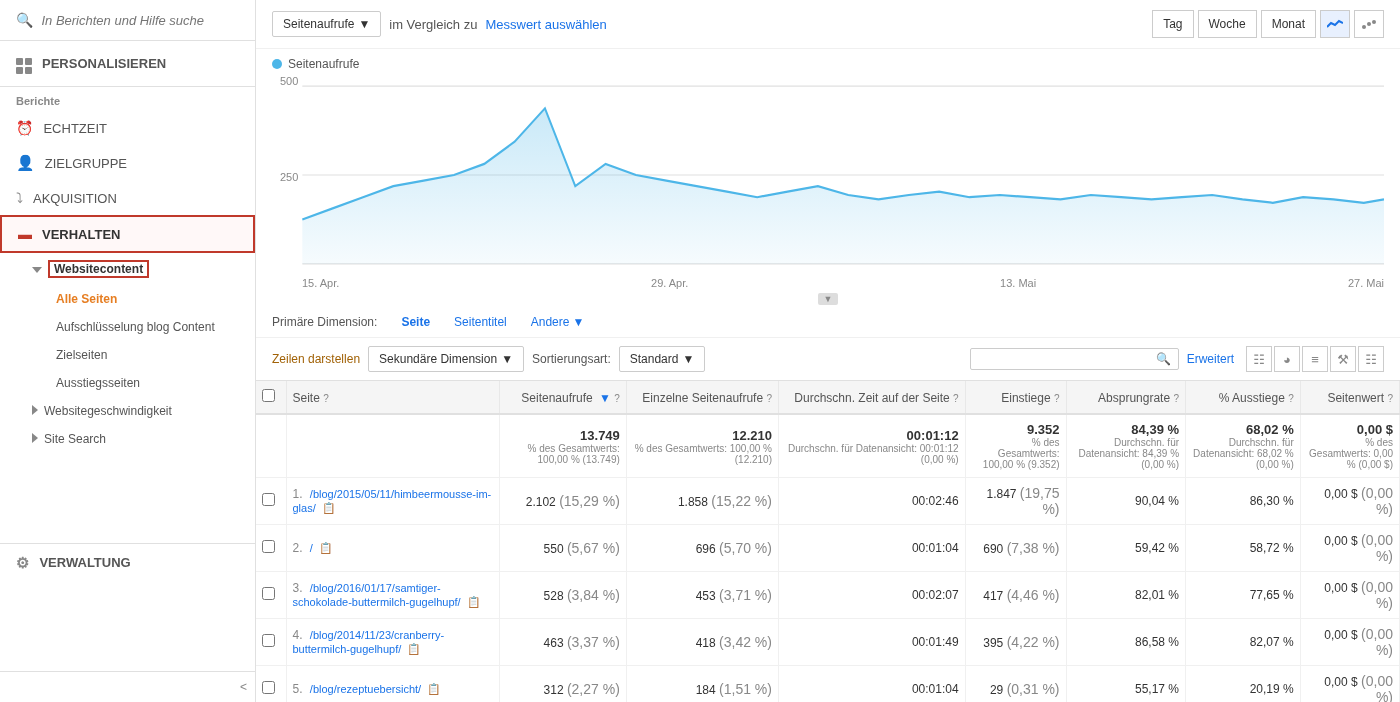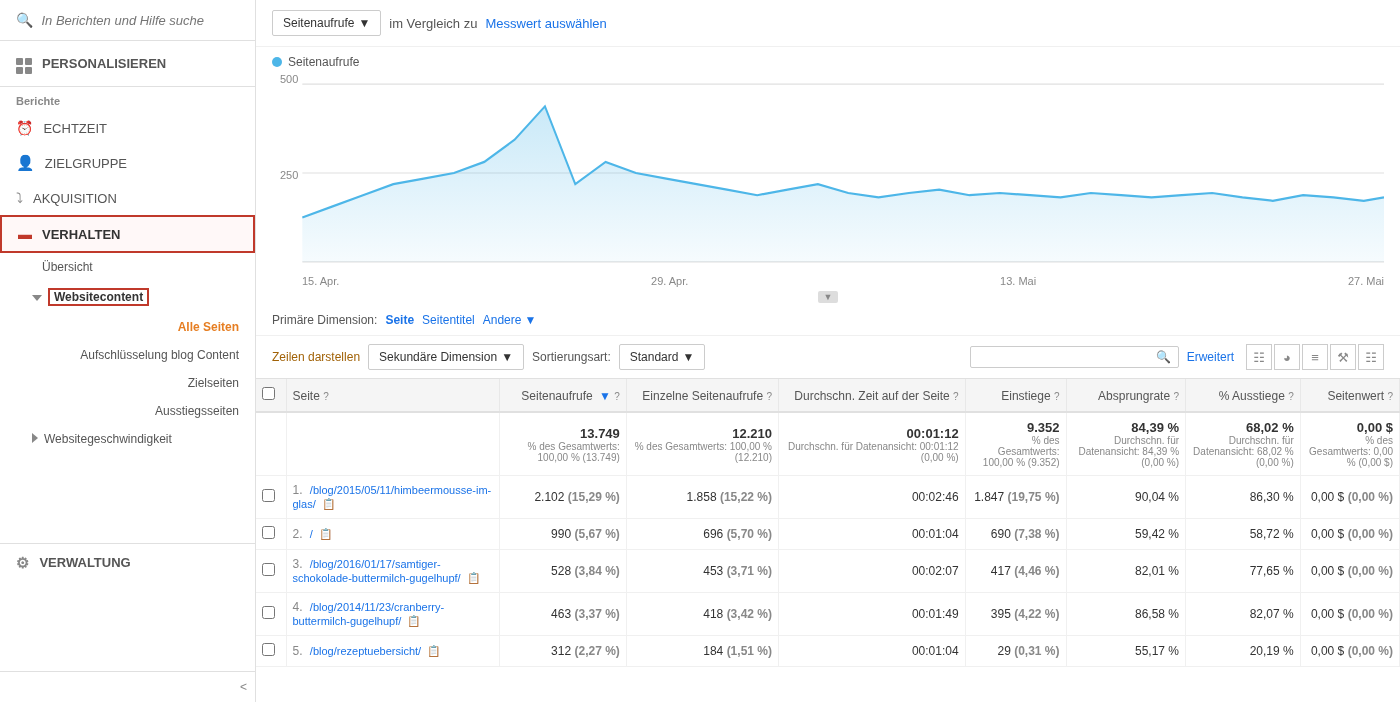--- a/index.html
+++ b/index.html
@@ -66,22 +66,21 @@
       padding: 7px 16px 7px 42px;
       font-size: 12px;
       color: #555;
       cursor: pointer;
     }
     .sidebar-sub-item.active-sub {
       color: #e67e22;
       font-weight: bold;
     }
     .sidebar-sub-item.sub-indented {
-      padding-left: 74px;
-      text-align: right;
+      padding-left: 56px;
     }
     .sidebar-expand {
       display: flex;
       align-items: center;
       padding: 7px 16px 7px 32px;
       font-size: 12px;
       color: #555;
       cursor: pointer;
       gap: 6px;
     }
@@ -241,21 +240,21 @@
       text-align: center;
       font-size: 9px;
       color: #888;
       line-height: 12px;
     }
 
     
     .dimension-row {
       display: flex;
       align-items: center;
-      gap: 8px;
+      gap: 24px;
       padding: 8px 16px;
       font-size: 12px;
       color: #555;
       border-bottom: 1px solid #f0f0f0;
     }
     .dim-link {
       color: #1a73e8;
       cursor: pointer;
       font-weight: bold;
     }
@@ -332,21 +331,21 @@
     .data-table th .help-icon { color: #888; font-size: 10px; cursor: pointer; }
     .data-table td {
       padding: 7px 6px;
       border-bottom: 1px solid #f0f0f0;
       border-right: 1px solid #f0f0f0;
       color: #333;
       vertical-align: middle;
     }
     .data-table .num-col { text-align: right; }
     .data-table .page-link { color: #1a73e8; cursor: pointer; font-size: 11px; }
-    .data-table .sub-val { color: #888; font-size: 12px; font-weight: bold; }
+    .data-table .sub-val { color: #888; font-size: 14px; }
     .summary-row td { font-size: 13px; font-weight: normal; color: #333; }
     .summary-sub { font-size: 10px; color: #888; display: block; }
     .copy-icon { font-size: 11px; color: #888; cursor: pointer; margin-left: 3px; }
     .checkbox-col { width: 30px; }
     .num-col { min-width: 80px; }
   </style>
 </head>
 <body>
 
 <div class="sidebar">
@@ -375,52 +374,72 @@
     <span>ZIELGRUPPE</span>
   </div>
   <div class="sidebar-nav-item">
     <span style="color:#888;font-size:14px;">⤵</span>
     <span>AKQUISITION</span>
   </div>
   <div class="sidebar-nav-item active">
     <span style="color:#c0392b;font-size:14px;">▬</span>
     <span>VERHALTEN</span>
   </div>
-  <div class="sidebar-sub-item">Übersicht</div>
   <div class="sidebar-expand">
     <span><div class="triangle-down"></div></span>
     <span style="border: 2px solid #c0392b; padding: 0 4px; font-size:12px; color:#333; font-weight:bold;">Websitecontent</span>
   </div>
   <div class="sidebar-sub-item sub-indented active-sub">Alle Seiten</div>
   <div class="sidebar-sub-item sub-indented">Aufschlüsselung blog Content</div>
   <div class="sidebar-sub-item sub-indented">Zielseiten</div>
   <div class="sidebar-sub-item sub-indented">Ausstiegsseiten</div>
   <div class="sidebar-expand">
     <span><div class="triangle-right"></div></span>
     <span>Websitegeschwindigkeit</span>
   </div>
+  <div class="sidebar-expand">
+    <span><div class="triangle-right"></div></span>
+    <span>Site Search</span>
+  </div>
   <div class="sidebar-bottom">
     <span style="color:#888;font-size:15px;">⚙</span>
     <span>VERWALTUNG</span>
   </div>
   <div class="sidebar-collapse">
     <span>&lt;</span>
   </div>
 </div>
 
 <div class="main">
 
 
   <div class="controls-row">
     <button class="dropdown-btn">
       <span>Seitenaufrufe</span>
       <span>▼</span>
     </button>
     <span class="controls-text">im Vergleich zu</span>
     <a class="link-blue">Messwert auswählen</a>
+    <div class="controls-right">
+      <button class="view-btn">Tag</button>
+      <button class="view-btn">Woche</button>
+      <button class="view-btn">Monat</button>
+      <button class="chart-type-btn active" title="Liniendiagramm">
+        <svg width="16" height="14" viewBox="0 0 16 14">
+            <polyline points="0,10 4,6 8,8 12,4 16,6" stroke="#1a73e8" stroke-width="2" fill="none"></polyline>
+          </svg>
+      </button>
+      <button class="chart-type-btn" title="Punktdiagramm">
+        <svg width="16" height="14" viewBox="0 0 16 14">
+          <circle cx="3" cy="10" r="2" fill="#888"></circle>
+          <circle cx="8" cy="7" r="2" fill="#888"></circle>
+          <circle cx="13" cy="5" r="2" fill="#888"></circle>
+        </svg>
+      </button>
+    </div>
   </div>
 
   <div class="chart-area">
     <div class="chart-legend">
       <span class="legend-dot"></span>
       <span>Seitenaufrufe</span>
     </div>
     <div class="chart-container">
       <span class="chart-y-label" style="top:0;">500</span>
       <span class="chart-y-label" style="top:48%;">250</span>
@@ -589,21 +608,21 @@
           </td>
         </tr>
         <tr>
           <td><input type="checkbox" style=""></td>
           <td>
             <span style="color:#888;margin-right:4px;">2.</span>
             <a class="page-link">/</a>
             <span class="copy-icon">📋</span>
           </td>
           <td class="num-col">
-            <span>990</span>
+            <span>550</span>
             <span class="sub-val">(5,67 %)</span>
           </td>
           <td class="num-col">
             <span>696</span>
             <span class="sub-val">(5,70 %)</span>
           </td>
           <td class="num-col">00:01:04</td>
           <td class="num-col">
             <span>690</span>
             <span class="sub-val">(7,38 %)</span>

